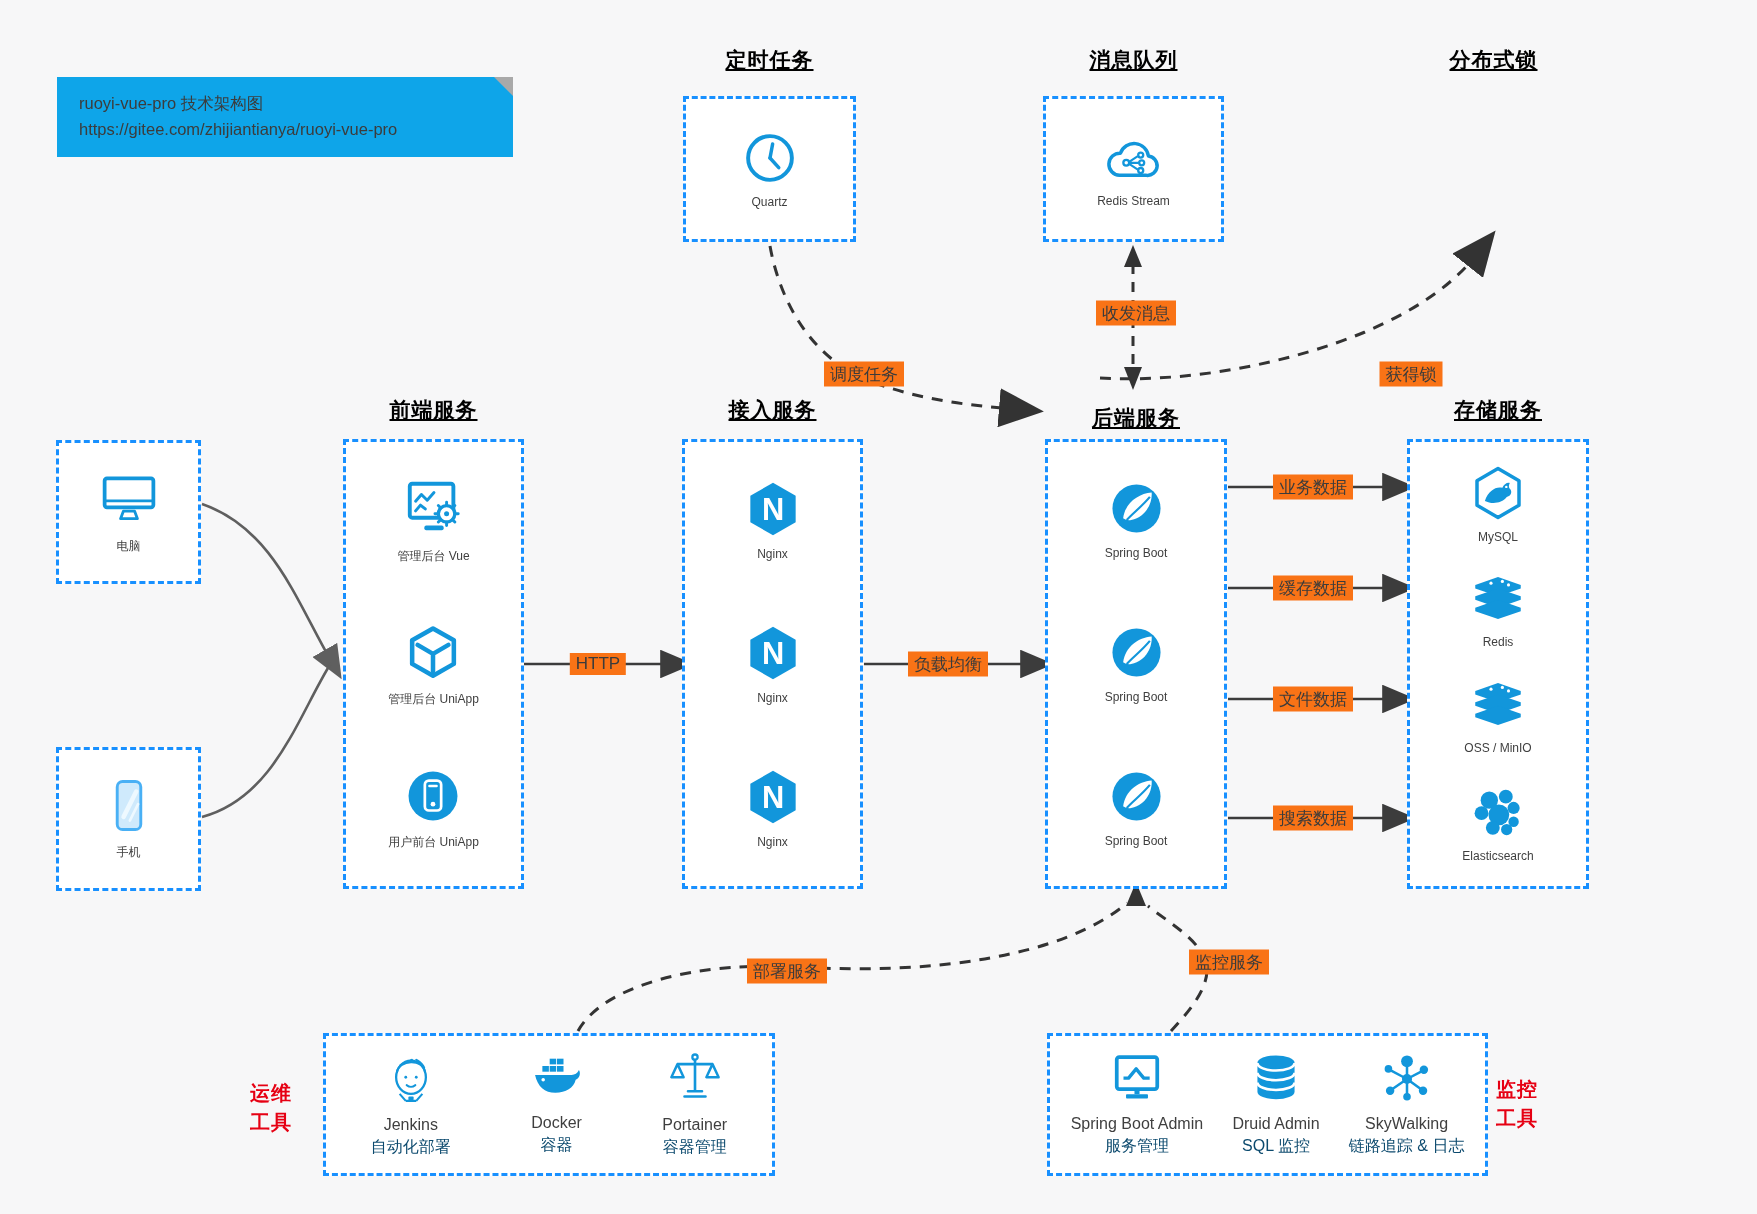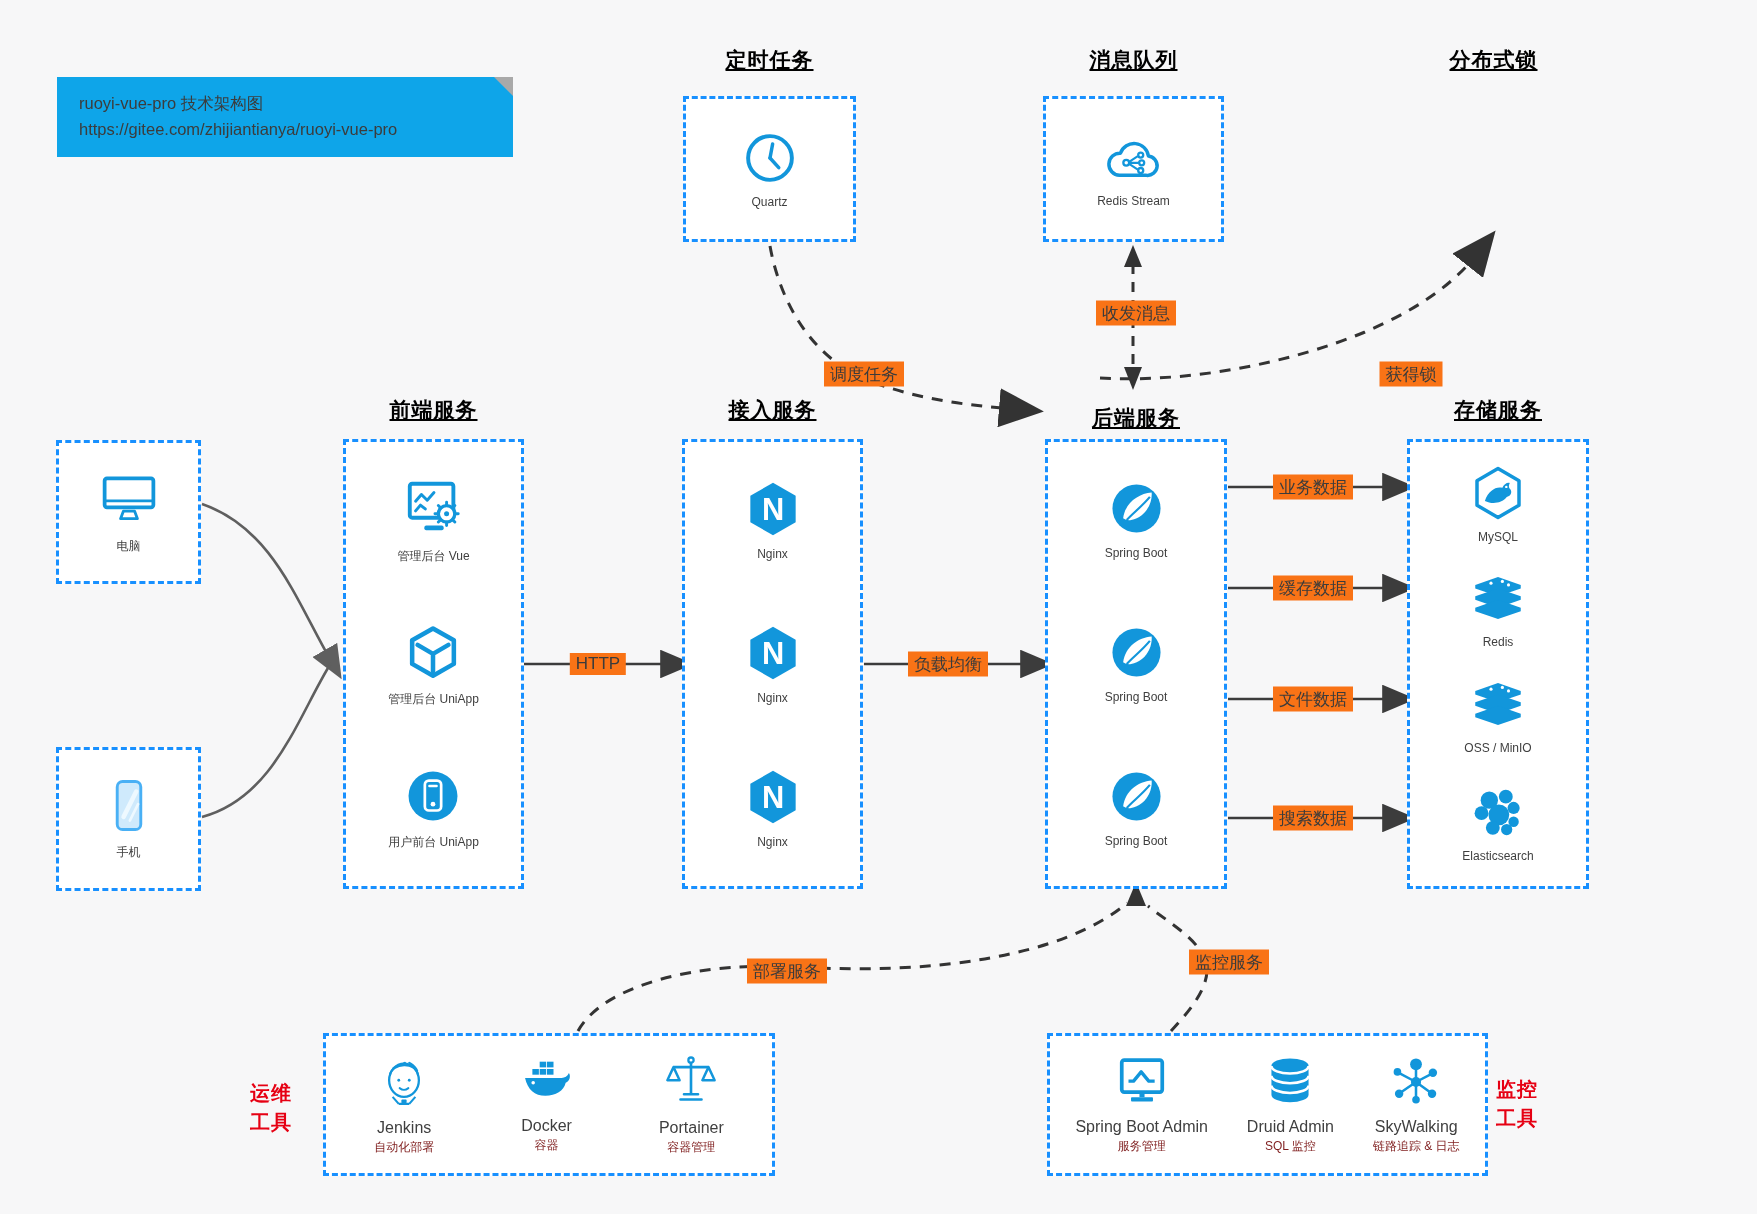--- a/index.html
+++ b/index.html
@@ -8,21 +8,21 @@
   svg.edges{position:absolute;left:0;top:0;z-index:1;pointer-events:none;}
   .dashed-box{position:absolute;background:#fff;border:3px dashed #1890ff;box-sizing:border-box;z-index:2;
               display:flex;flex-direction:column;align-items:center;justify-content:space-around;padding:6px 0;}
   .row-box{flex-direction:row;justify-content:space-around;align-items:center;padding:0 6px;}
   .col-title{position:absolute;z-index:2;color:#000000;font-size:21px;font-weight:700;text-align:center;letter-spacing:1px;text-decoration:underline;}
   .side-title{position:absolute;z-index:2;color:#e60013;font-size:20px;font-weight:700;line-height:1.45;letter-spacing:1px;}
   .node{display:flex;flex-direction:column;align-items:center;}
   .node .lbl{margin-top:9px;font-size:12px;color:#3f3f3f;white-space:nowrap;}
   .bnode{display:flex;flex-direction:column;align-items:center;text-align:center;}
   .bnode .nm{margin-top:7px;font-size:16px;color:#3f3f3f;line-height:1.35;white-space:nowrap;text-align:right;}
-  .bnode .ds{font-size:12px;color:#7f1d1d;line-height:1.35;white-space:nowrap;}
+  .bnode .ds{font-size:16px;color:#0c4a6e;line-height:1.35;white-space:nowrap;}
   .edge-label{position:absolute;z-index:3;transform:translate(-50%,-50%);background:#f97316;
               font-size:17px;color:#3b3b3b;padding:1px 6px;white-space:nowrap;}
   .note{position:absolute;left:57px;top:77px;width:456px;height:80px;background:#0ea5e9;z-index:2;
         box-sizing:border-box;padding:13px 0 0 22px;font-size:16.5px;line-height:1.6;color:#3c3c3c;}
   .note .fold{position:absolute;top:0;right:0;width:19px;height:19px;background:#a9a9a9;
               clip-path:polygon(0 0,100% 0,100% 100%);}
   .icon{display:block;}
   .hidden-defs{position:absolute;width:0;height:0;overflow:hidden;}
 </style>
 </head>

